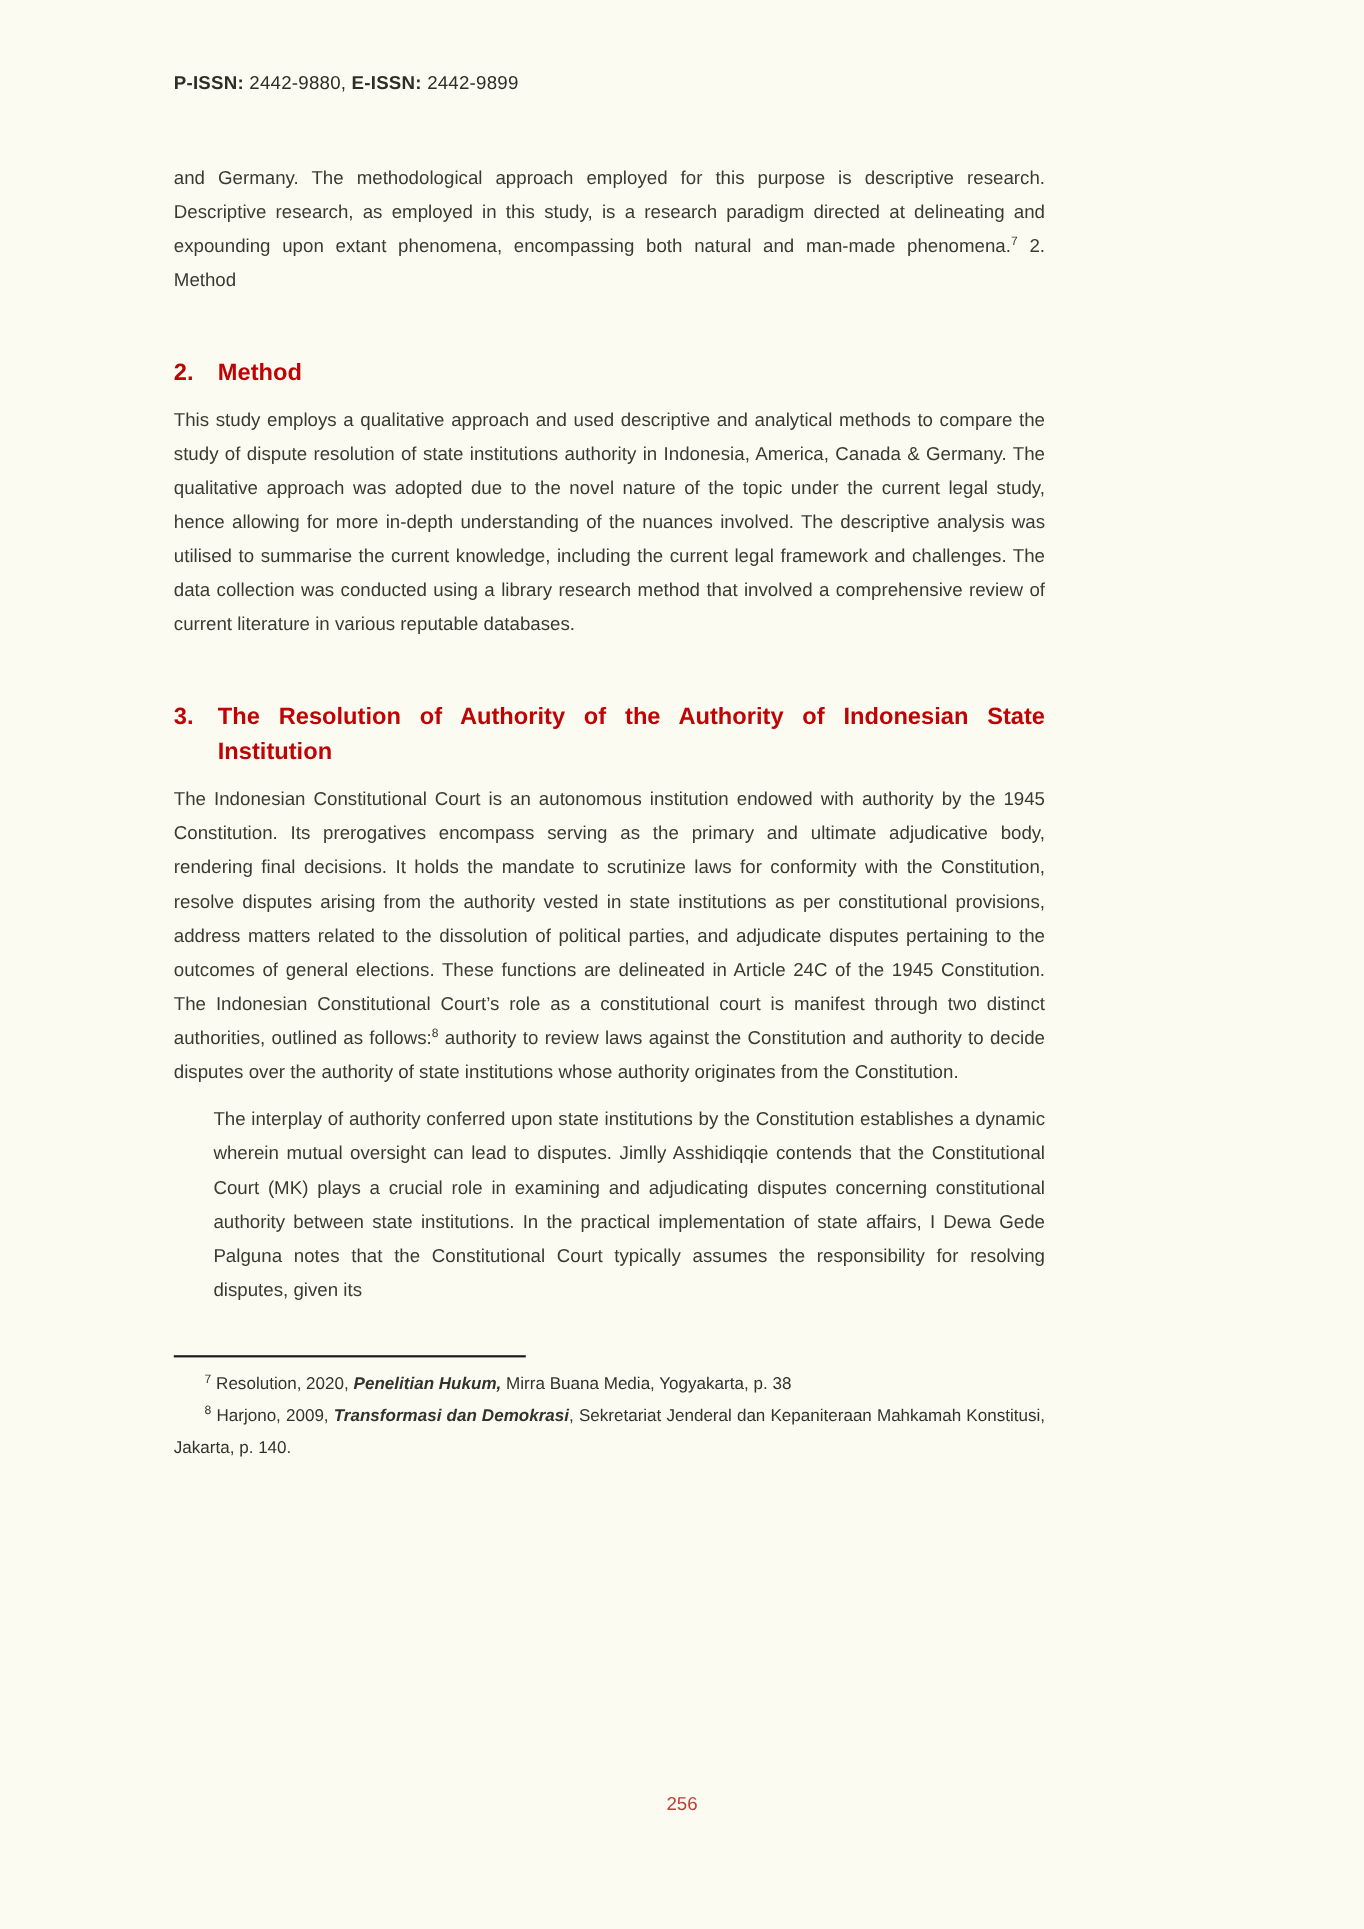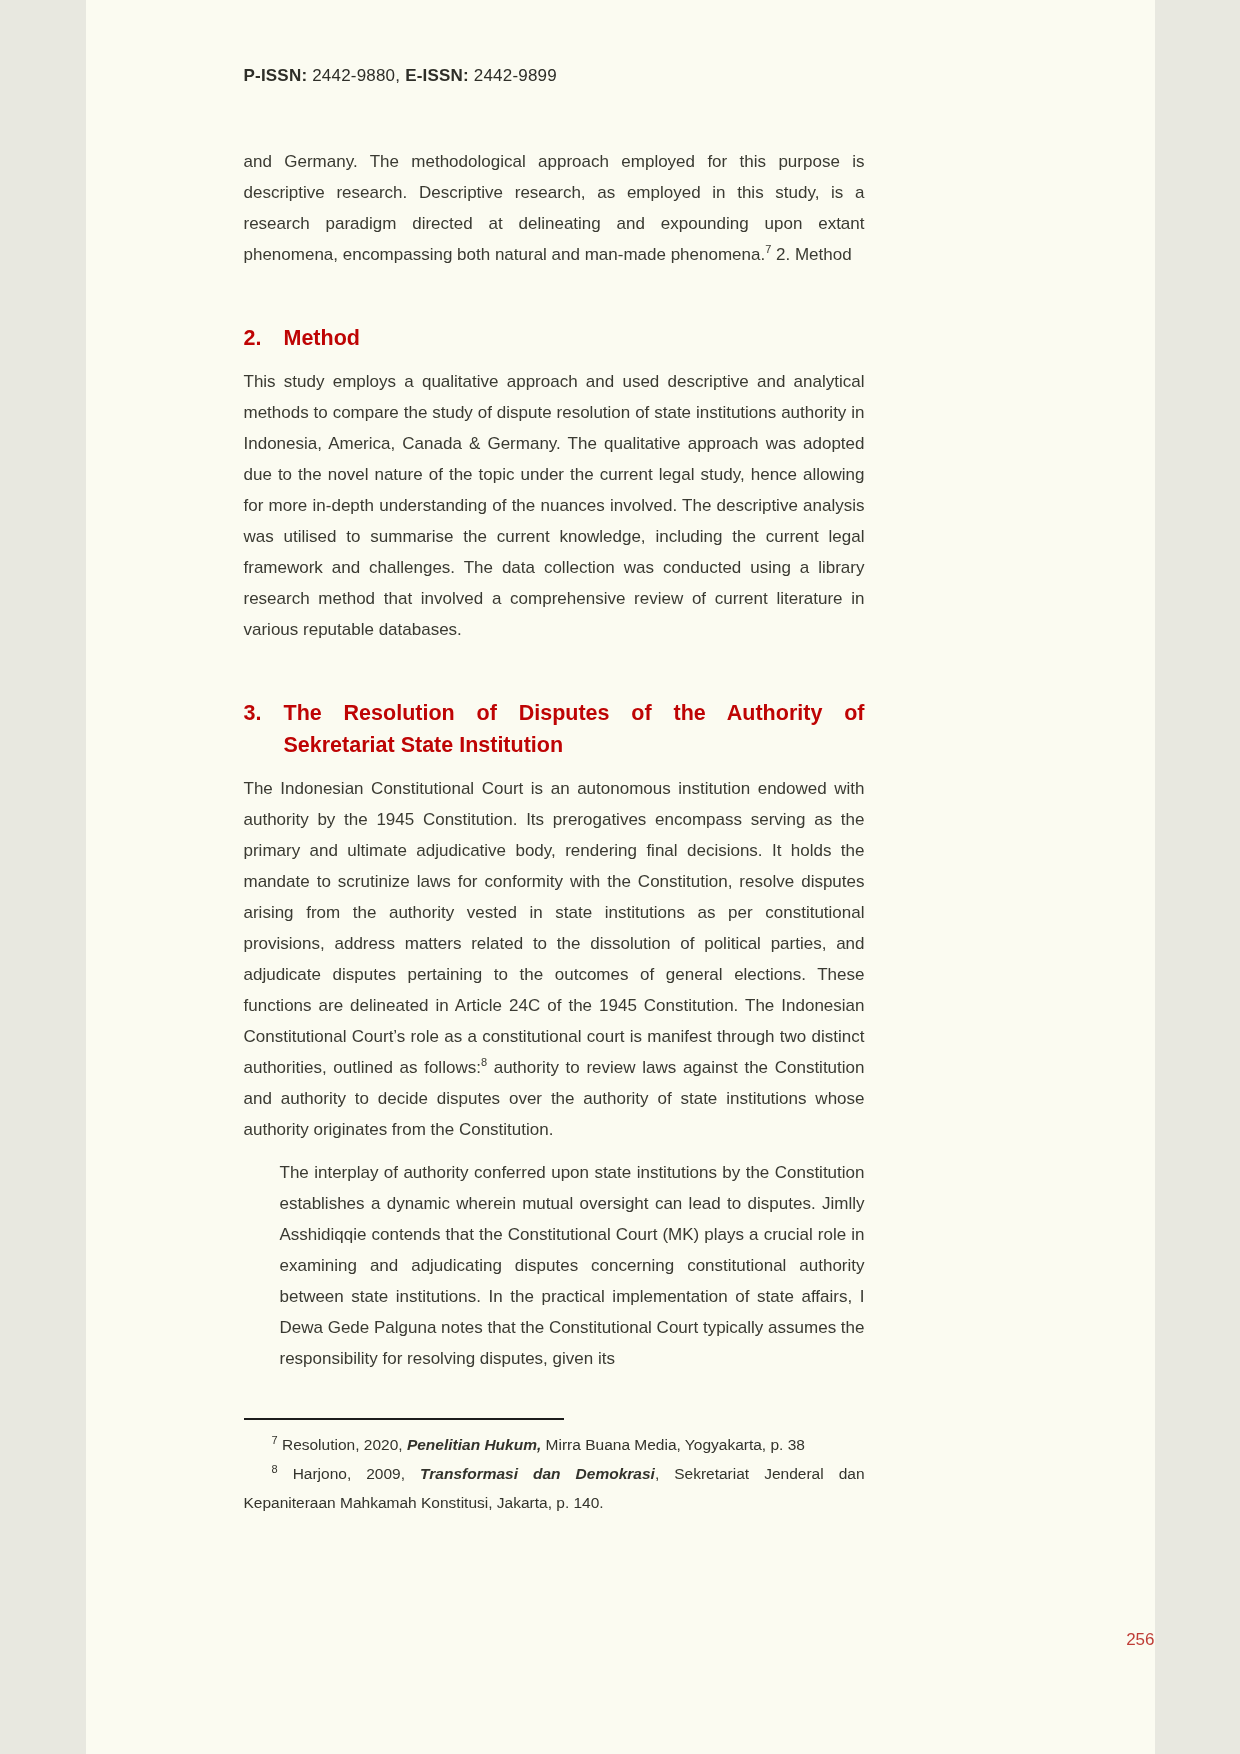--- a/index.html
+++ b/index.html
@@ -5,21 +5,21 @@
   :root{
     --bg:#fbfbf1;
     --text:#3a3a32;
     --heading-red:#be0404;
     --page-red:#bf3d37;
   }
   *{margin:0;padding:0;box-sizing:border-box;}
   html,body{background:#e8e8e0;}
   .page{
     position:relative;
-    width:1069px;
+    width:1240px;
     height:1754px;
     margin:0 auto;
     background:var(--bg);
     font-family:"Liberation Sans","DejaVu Sans",sans-serif;
     color:var(--text);
     overflow:hidden;
   }
   .content{
     padding:64px 290px 0 158px;
   }
@@ -76,21 +76,21 @@
     text-align:justify;
     text-indent:28px;
     color:#33332c;
   }
   .footnote .it{font-style:italic;font-weight:bold;}
   .page-number{
     position:absolute;
     left:0;
     right:0;
     bottom:104px;
-    text-align:right;
+    text-align:center;
     font-size:17px;
     color:var(--page-red);
   }
 </style>
 </head>
 <body>
 
 <div class="page">
   <div class="content">
 
@@ -102,21 +102,21 @@
 
     <div class="heading h-method">
       <span class="num">2.</span>
       <span class="title">Method</span>
     </div>
 
     <p class="body after-heading">This study employs a qualitative approach and used descriptive and analytical methods to compare the study of dispute resolution of state institutions authority in Indonesia, America, Canada &amp; Germany. The qualitative approach was adopted due to the novel nature of the topic under the current legal study, hence allowing for more in-depth understanding of the nuances involved. The descriptive analysis was utilised to summarise the current knowledge, including the current legal framework and challenges. The data collection was conducted using a library research method that involved a comprehensive review of current literature in various reputable databases.</p>
 
     <div class="heading h-resolution">
       <span class="num">3.</span>
-      <span class="title">The Resolution of Disputes of the Authority of Sekretariat State Institution</span>
+      <span class="title">The Resolution of Authority of the Authority of Indonesian State Institution</span>
     </div>
 
     <p class="body after-heading"><span>The Indonesian Constitutional Court is an autonomous institution endowed with authority by the 1945 Constitution. Its prerogatives encompass serving as the primary and ultimate adjudicative body, rendering final decisions. It holds the mandate to scrutinize laws for conformity with the Constitution, resolve disputes arising from the authority vested in state institutions as per constitutional provisions, address matters related to the dissolution of political parties, and adjudicate disputes pertaining to the outcomes of general elections. These functions are delineated in Article 24C of the 1945 Constitution. The Indonesian Constitutional Court’s role as a constitutional court is manifest through two distinct authorities, outlined as follows:</span><sup class="fnref">8</sup><span> authority to review laws against the Constitution and authority to decide disputes over the authority of state institutions whose authority originates from the Constitution.</span></p>
 
     <p class="body para-spaced">The interplay of authority conferred upon state institutions by the Constitution establishes a dynamic wherein mutual oversight can lead to disputes. Jimlly Asshidiqqie contends that the Constitutional Court (MK) plays a crucial role in examining and adjudicating disputes concerning constitutional authority between state institutions. In the practical implementation of state affairs, I Dewa Gede Palguna notes that the Constitutional Court typically assumes the responsibility for resolving disputes, given its</p>
 
     <div class="footnotes">
       <hr class="fn-rule">
       <p class="footnote"><sup class="fnref">7</sup><span> Resolution, 2020, </span><span class="it">Penelitian Hukum,</span><span> Mirra Buana Media, Yogyakarta, p. 38</span></p>
       <p class="footnote"><sup class="fnref">8</sup><span> Harjono, 2009, </span><span class="it">Transformasi dan Demokrasi</span><span>, Sekretariat Jenderal dan Kepaniteraan Mahkamah Konstitusi, Jakarta, p. 140.</span></p>

